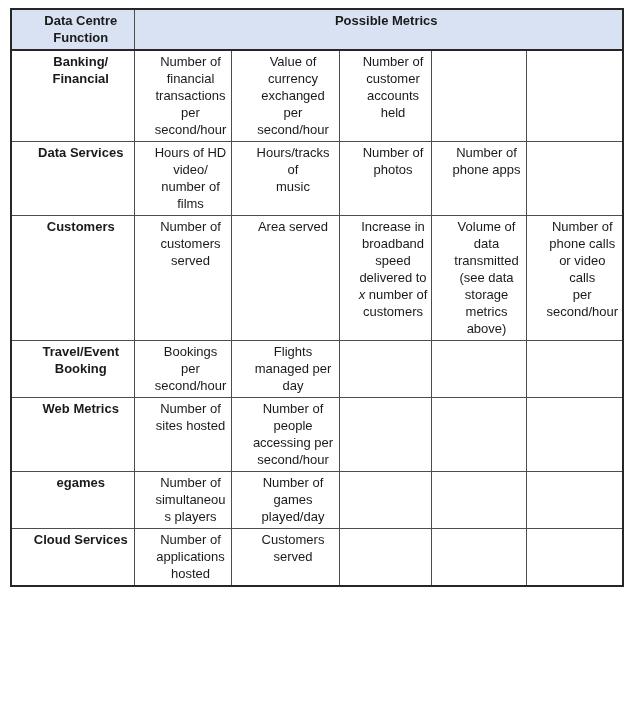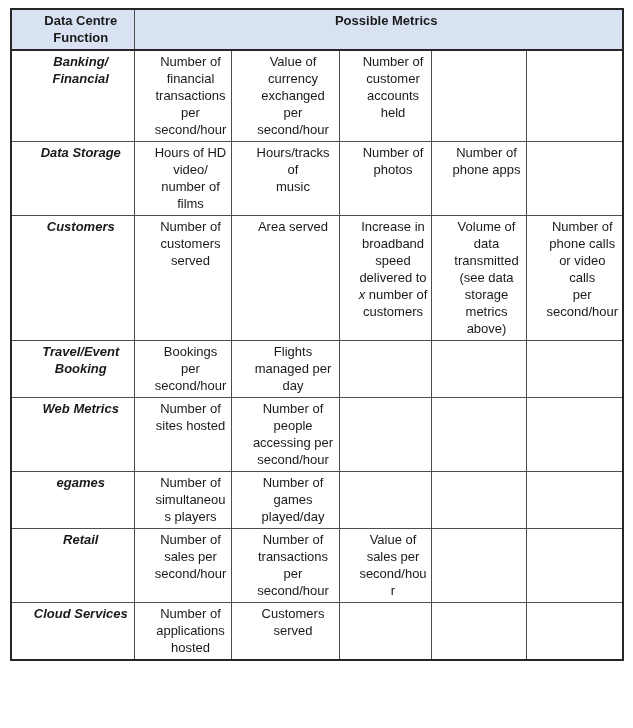--- a/index.html
+++ b/index.html
@@ -39,21 +39,20 @@
     overflow-wrap: break-word;
   }
   thead th {
     background: var(--header-fill);
     font-weight: bold;
     border-bottom: 2px solid var(--border-outer);
     height: 38px;
   }
   td.fn-cell {
     font-weight: bold;
-    font-style: italic;
   }
   em { font-style: italic; }
 </style>
 </head>
 <body>
 
 <div class="table-wrap">
   <table>
     <colgroup>
       <col style="width:123px">
@@ -84,21 +83,21 @@
 exchanged per
 second/hour</td>
           <td>Number of
 customer
 accounts
 held</td>
           <td></td>
           <td></td>
         </tr>
         <tr>
-          <td class="fn-cell">Data Storage</td>
+          <td class="fn-cell">Data Services</td>
           <td>Hours of HD
 video/
 number of
 films</td>
           <td>Hours/tracks of
 music</td>
           <td>Number of
 photos</td>
           <td>Number of
 phone apps</td>
@@ -159,35 +158,20 @@
 simultaneou
 s players</td>
           <td>Number of
 games
 played/day</td>
           <td></td>
           <td></td>
           <td></td>
         </tr>
         <tr>
-          <td class="fn-cell">Retail</td>
-          <td>Number of
-sales per
-second/hour</td>
-          <td>Number of
-transactions
-per
-second/hour</td>
-          <td>Value of
-sales per
-second/hour</td>
-          <td></td>
-          <td></td>
-        </tr>
-        <tr>
           <td class="fn-cell">Cloud Services</td>
           <td>Number of
 applications
 hosted</td>
           <td>Customers
 served</td>
           <td></td>
           <td></td>
           <td></td>
         </tr>

